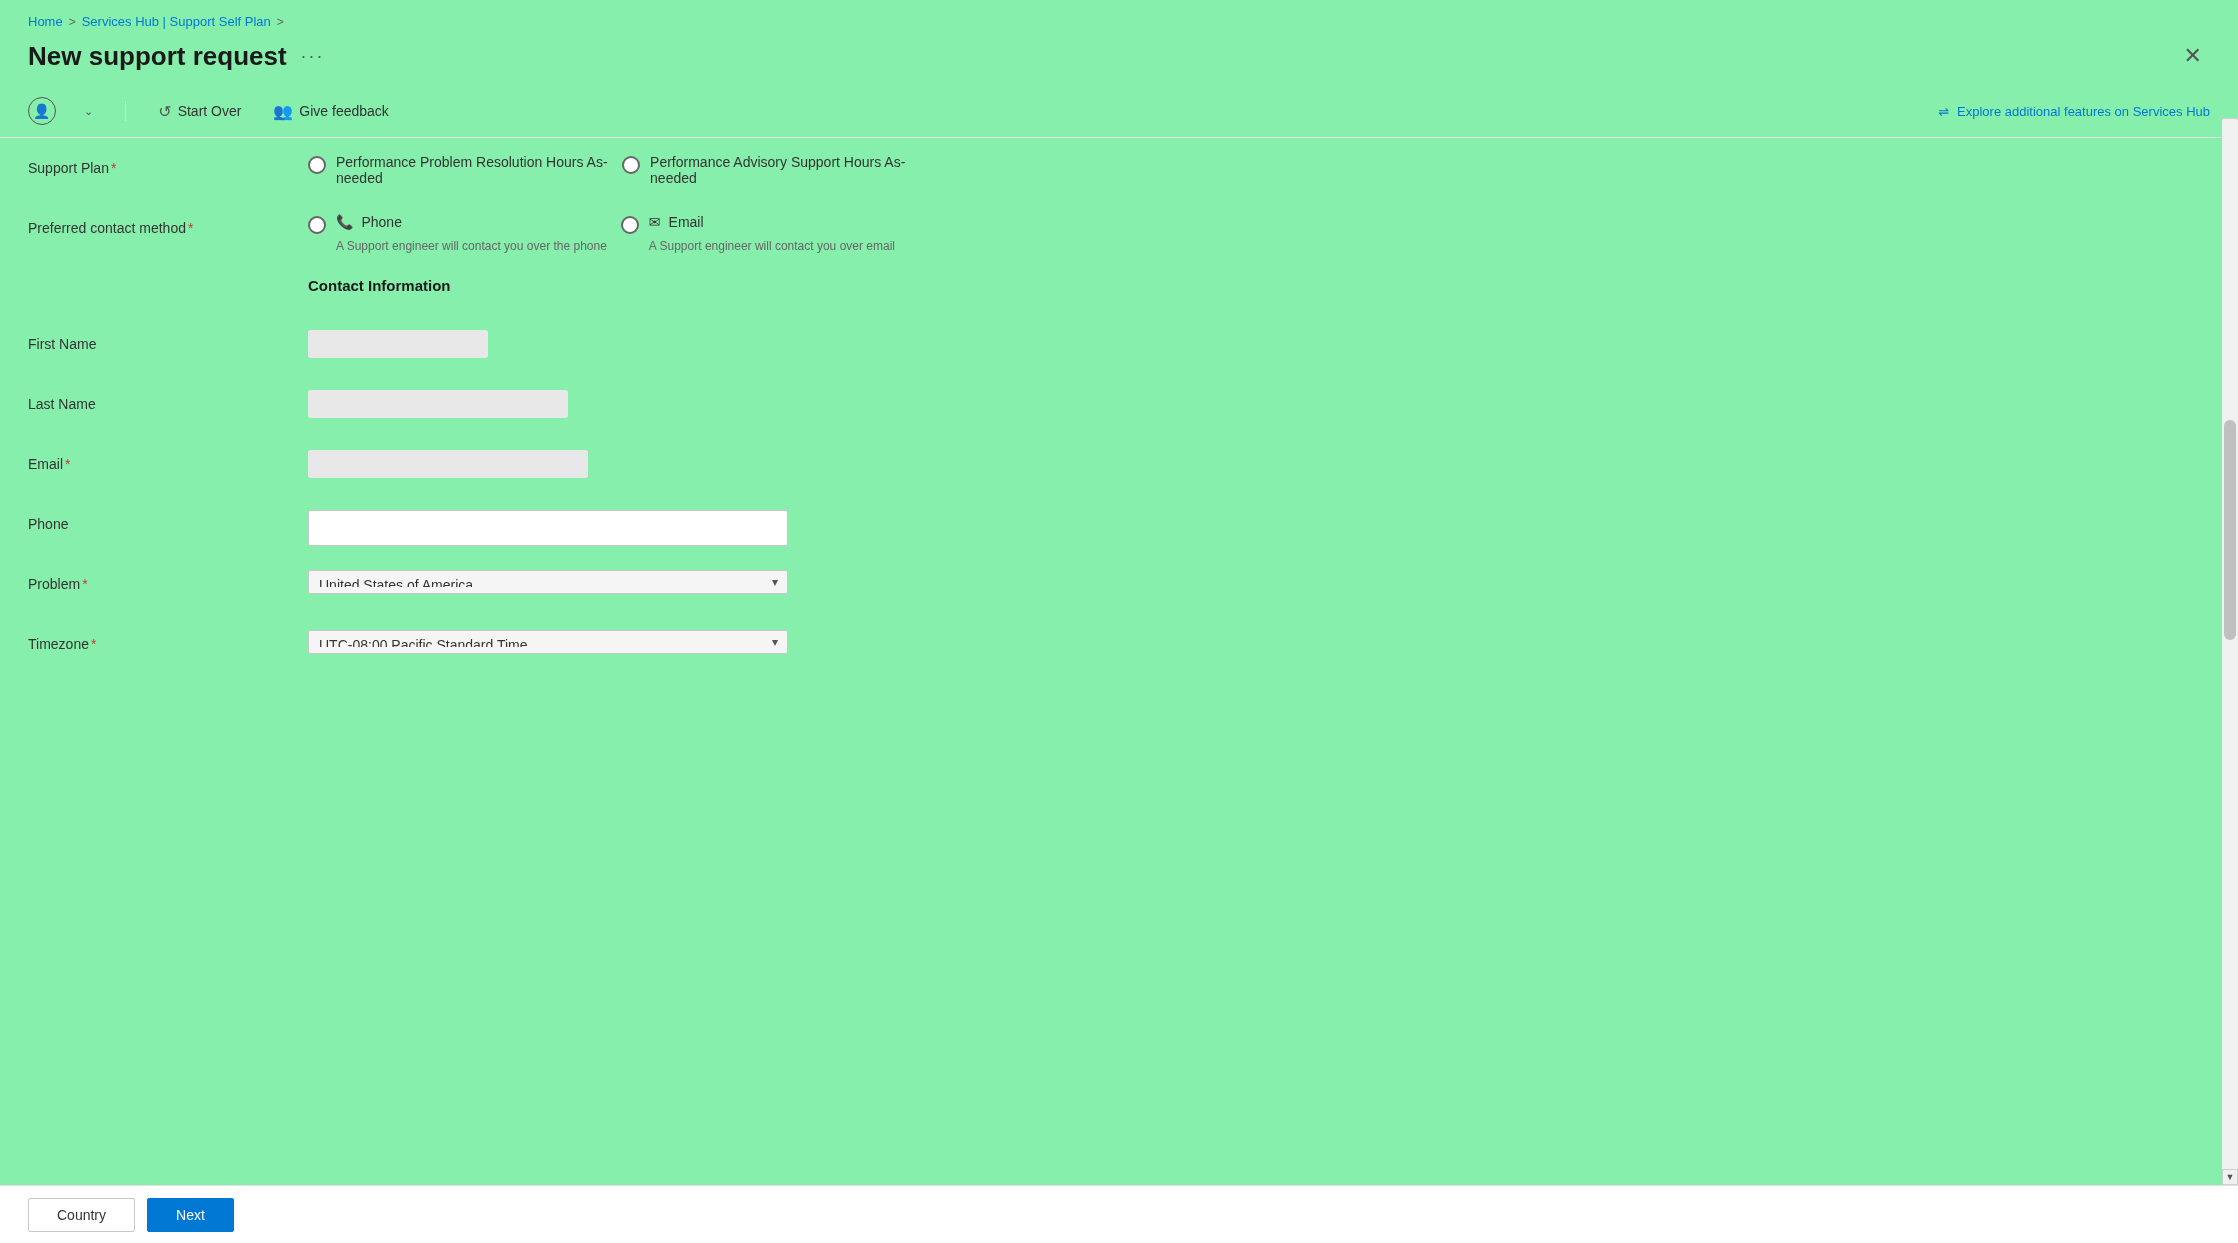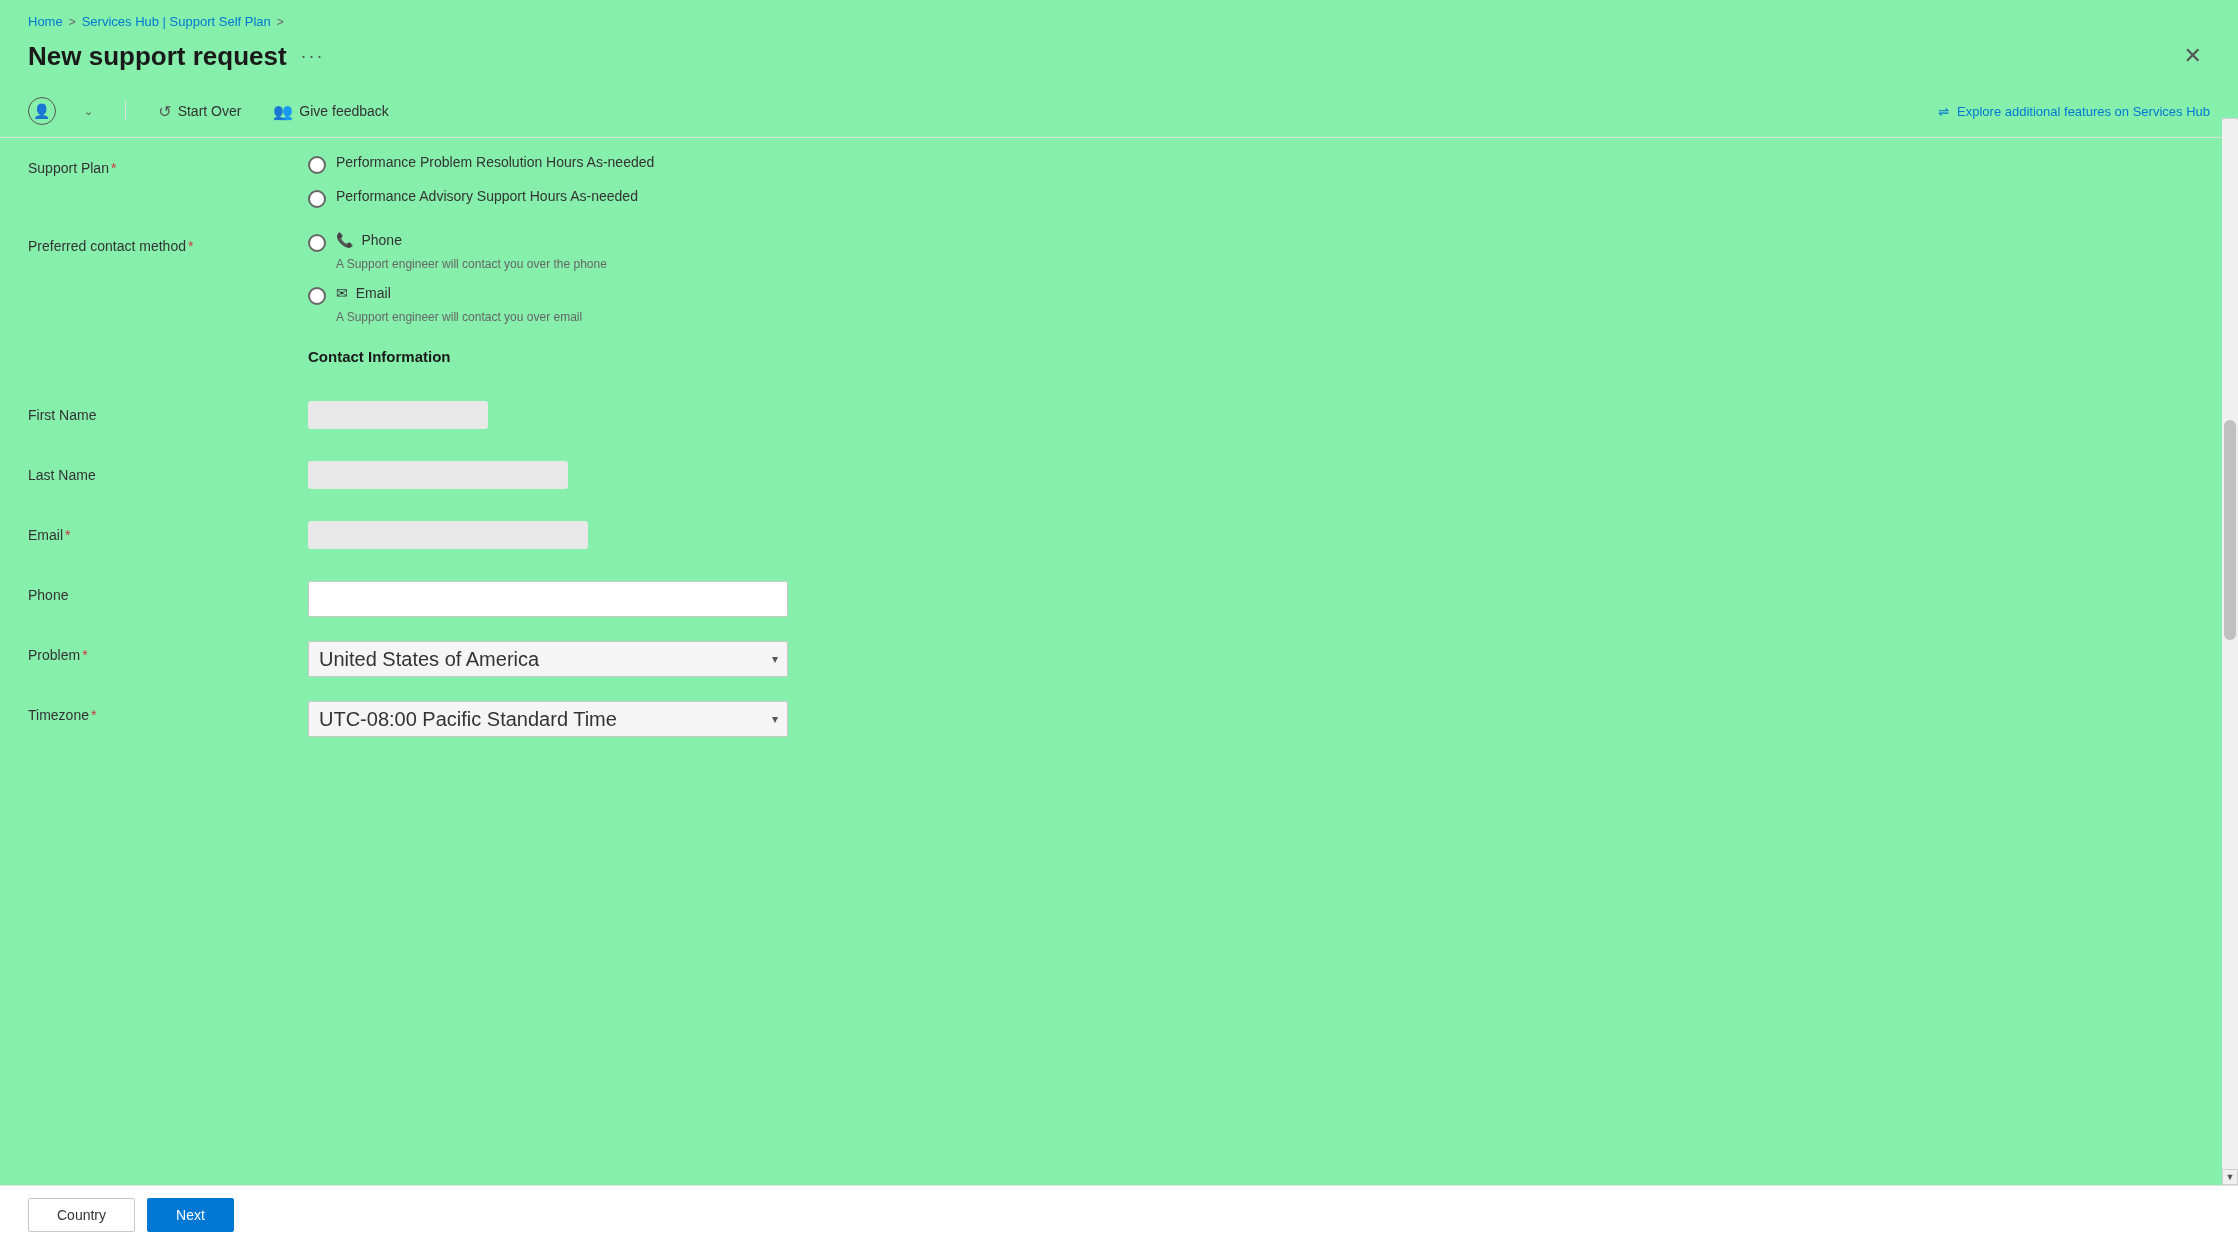--- a/index.html
+++ b/index.html
@@ -148,21 +148,21 @@
       margin-left: 2px;
     }
     .form-field {
       flex: 1;
       max-width: 600px;
     }
 
     
     .radio-group {
       display: flex;
-      flex-direction: column;
+      flex-direction: row;
       gap: 14px;
     }
     .radio-option {
       display: flex;
       align-items: flex-start;
       gap: 10px;
       cursor: pointer;
     }
     .radio-circle {
       width: 18px;
@@ -224,25 +224,25 @@
       font-size: 14px;
       background: #e8e8e8;
       color: #666;
     }
     .select-wrapper {
       position: relative;
       width: 480px;
     }
     .select-wrapper select {
       width: 100%;
-      height: 36px;
+      height: 24px;
       border: 1px solid #c8c8c8;
       border-radius: 2px;
       padding: 6px 32px 6px 10px;
-      font-size: 20px;
+      font-size: 14px;
       background: #f5f5f5;
       color: #333;
       appearance: none;
       cursor: pointer;
       outline: none;
     }
     .select-chevron {
       position: absolute;
       right: 10px;
       top: 50%;

